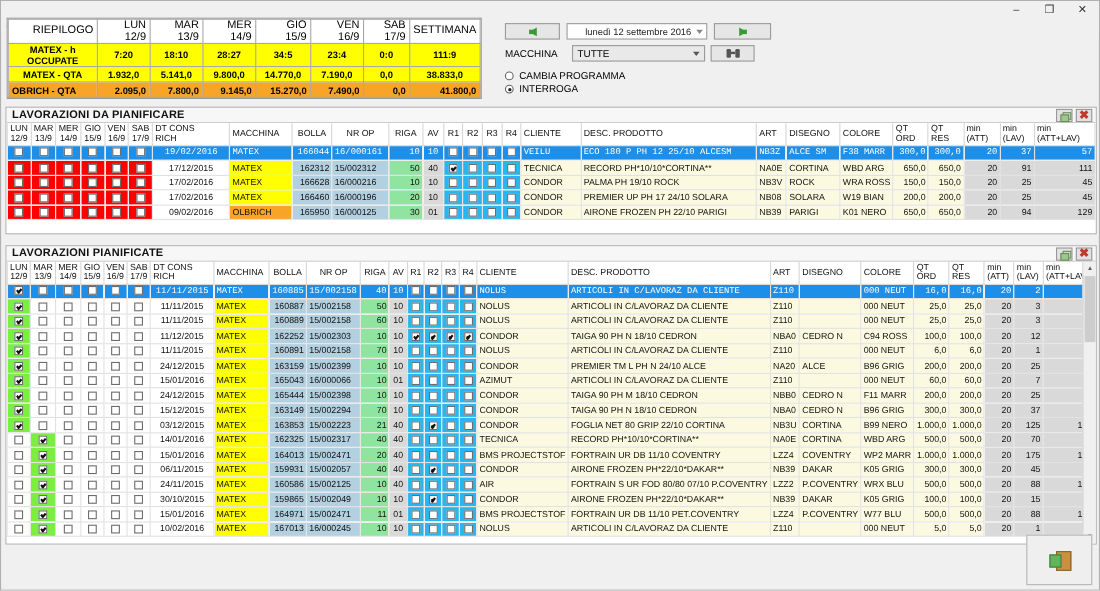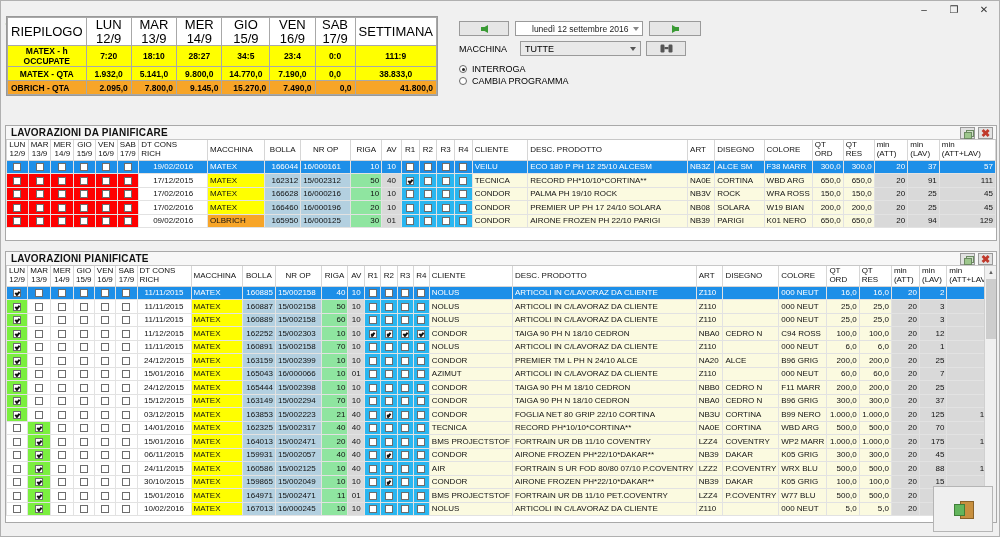--- a/index.html
+++ b/index.html
@@ -25,22 +25,22 @@
   .app-ico:before{ content:""; position:absolute; left:0; top:0; width:9px; height:9px;
      background:#6ca34a;
      clip-path: polygon(50% 0%,62% 38%,100% 50%,62% 62%,50% 100%,38% 62%,0% 50%,38% 38%); }
   .menutitle { font-size:9.5px; color:#111; }
 
   
   .summary { position:absolute; left:5px; top:15px; width:432px; border:1px solid #999;
              background:#fff; }
   table.sum { border-collapse:collapse; width:100%; }
   table.sum th { border:1px solid #a8a8a8; background:#fff; font-weight:normal;
-                 font-size:13px; height:22px; line-height:1.05; padding:0 3px;
-                 text-align:center; white-space:pre-line; }
+                 font-size:10px; height:22px; line-height:1.05; padding:0 3px;
+                 text-align:right; white-space:pre-line; }
   table.sum td { border:1px solid #a8a8a8; font-size:8.5px; height:14px; padding:0 3px;
                  font-weight:bold; }
   td.lbl { text-align:left; }
   td.num { text-align:right; }
   tr.yel td { background:#ffff00;text-align:center; }
   tr.org td { background:#f5a623; }
   tr.org td { background:#f7a528; }
 
   
   .ctrls { position:absolute; left:458px; top:20px; width:250px; }
@@ -74,21 +74,21 @@
               display:flex;align-items:center;justify-content:center;font-size:9px; }
   .radios { margin-top:7px; }
   .rrow { display:flex; align-items:center; gap:5px; height:12px; }
   .radio { width:8px;height:8px;border:1px solid #666;border-radius:50%;background:#fff;
            position:relative; }
   .radio.on:after{content:"";position:absolute;left:1.5px;top:1.5px;width:3px;height:3px;
            border-radius:50%;background:#222;}
   .rlbl{font-size:9px;}
 
   
-  .panel { position:absolute; left:4px; background:#f5f5f5; border:1px solid #a9a9a9;margin-top:28px; }
+  .panel { position:absolute; left:4px; background:#f5f5f5; border:1px solid #a9a9a9; }
   .panel-hd { height:14px; background:#f7f7f7; border-bottom:1px solid #c8c8c8;
               display:flex; align-items:center; padding-left:5px; position:relative; }
   .panel-hd .ttl { font-size:10px; font-weight:bold; letter-spacing:.2px; color:#111; }
   .hd-btns { position:absolute; right:3px; top:1px; display:flex; gap:3px; }
   .hbtn { width:15px;height:12px; background:#e2e2e2; border:1px solid #999;
           display:flex;align-items:center;justify-content:center; }
   .sq-restore{ width:8px;height:7px;position:relative; }
   .sq-restore:before{content:"";position:absolute;left:2px;top:0;width:6px;height:5px;
      border:1px solid #6c8a62;background:#cfe0c8;}
   .sq-restore:after{content:"";position:absolute;left:0;top:2px;width:6px;height:5px;
@@ -121,21 +121,21 @@
   td.riga  { background:#8fe5a0; text-align:right; }
   td.av    { background:#d9d9d9; text-align:center; }
   td.rch   { background:#29b6f0; text-align:center; }
   td.cli   { background:#fbfae0; }
   td.desc  { background:#fbfae0; color:#2a2ad0; }
   td.art   { background:#fbfae0; }
   td.dis   { background:#fbfae0; }
   td.col   { background:#fbfae0; }
   td.qt    { background:#fbfae0; text-align:right; }
   td.min   { background:#d9d9d9; text-align:right; }
-  tr.sel td { background:#1d8fe8 !important; color:#fff !important; }
+  tr.sel td { background:#1d8fe8 !important; color:#fff !important;font-family:Liberation Mono, monospace; }
   tr.sel td.rch { background:#1d8fe8 !important; }
 
   .vscroll { position:absolute; right:0; top:0; width:12px; bottom:0; background:#f0f0f0;
              border-left:1px solid #d0d0d0; }
   .vthumb { position:absolute; left:1px; width:10px; background:#cdcdcd; }
   .vup,.vdn { position:absolute; left:0; width:12px; height:12px; background:#f0f0f0;
               display:flex;align-items:center;justify-content:center;font-size:6px;color:#606060;}
   .vup{top:0;} .vdn{bottom:0;}
 
   
@@ -243,26 +243,26 @@
       <div class="btn-find">
         <svg width="13" height="9" viewBox="0 0 13 9">
           <rect x="0.5" y="0.5" width="4" height="8" rx="1.2" fill="#555"></rect>
           <rect x="8.5" y="0.5" width="4" height="8" rx="1.2" fill="#555"></rect>
           <rect x="4.5" y="3" width="4" height="2.2" fill="#555"></rect>
         </svg>
       </div>
     </div>
     <div class="radios">
       <div class="rrow">
+        <span class="radio"></span>
+        <span class="rlbl">CAMBIA PROGRAMMA</span>
+      </div>
+      <div class="rrow">
         <span class="radio on"></span>
         <span class="rlbl">INTERROGA</span>
-      </div>
-      <div class="rrow">
-        <span class="radio"></span>
-        <span class="rlbl">CAMBIA PROGRAMMA</span>
       </div>
     </div>
   </div>
 
   <div class="panel" style="top:96px; width:992px; height:116px;">
     <div class="panel-hd">
       <span class="ttl">LAVORAZIONI DA PIANIFICARE</span>
       <div class="hd-btns">
         <div class="hbtn">
             <span class="sq-restore"></span>

